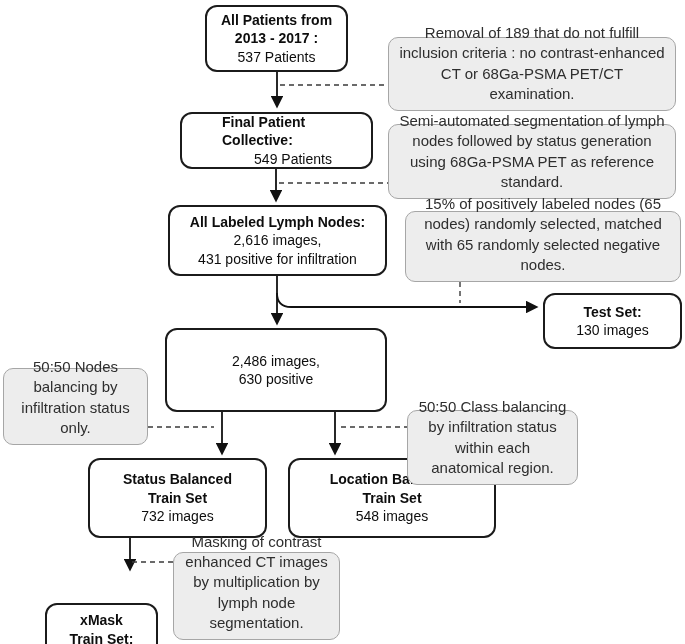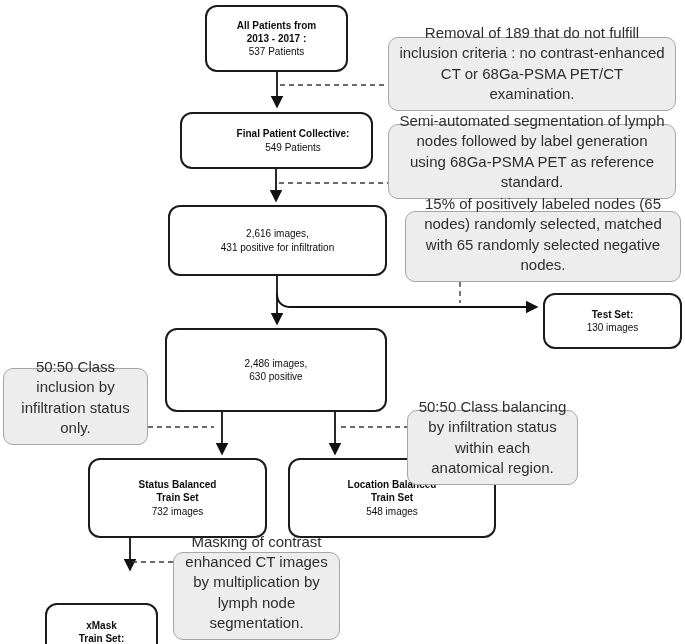--- a/index.html
+++ b/index.html
@@ -22,21 +22,21 @@
     z-index: 2;
     box-sizing: border-box;
     background: #ffffff;
     border: 2px solid #1b1b1b;
     border-radius: 12px;
     display: flex;
     flex-direction: column;
     justify-content: center;
     align-items: center;
     text-align: left;
-    font-size: 10px;
+    font-size: 14px;
     line-height: 1.32;
     color: #0d0d0d;
     padding: 4px 7px;
   }
   .node .hd { font-weight: 700; }
   .note {
     position: absolute;
     z-index: 2;
     box-sizing: border-box;
     background: #ededed;
@@ -105,20 +105,21 @@
     <div class="hd">2013 - 2017 :</div>
     <div>537 Patients</div>
   </div>
 
   <div class="node" id="box-final-collective">
     <div class="hd">Final Patient Collective:</div>
     <div>549 Patients</div>
   </div>
 
   <div class="node" id="box-labeled-nodes">
+    <div class="hd">All Labeled Lymph Nodes:</div>
     <div>2,616 images,</div>
     <div>431 positive for infiltration</div>
   </div>
 
   <div class="node" id="box-test-set">
     <div class="hd">Test Set:</div>
     <div>130 images</div>
   </div>
 
   <div class="node" id="box-nodes-test-removed">
@@ -142,29 +143,29 @@
     <div class="hd">xMask</div>
     <div class="hd">Train Set:</div>
     <div>732 images</div>
   </div>
 
   <div class="note" id="note-removal">
     <span>Removal of 189 that do not fulfill inclusion criteria : no contrast-enhanced CT or 68Ga-PSMA PET/CT examination.</span>
   </div>
 
   <div class="note" id="note-segmentation">
-    <span>Semi-automated segmentation of lymph nodes followed by label generation using 68Ga-PSMA PET as reference standard.</span>
+    <span>Semi-automated segmentation of lymph nodes followed by status generation using 68Ga-PSMA PET as reference standard.</span>
   </div>
 
   <div class="note" id="note-test-selection">
     <span>15% of positively labeled nodes (65 nodes) randomly selected, matched with 65 randomly selected negative nodes.</span>
   </div>
 
   <div class="note" id="note-balancing-status">
-    <span>50:50 Class inclusion by infiltration status only.</span>
+    <span>50:50 Nodes balancing by infiltration status only.</span>
   </div>
 
   <div class="note" id="note-balancing-region">
     <span>50:50 Class balancing by infiltration status within each anatomical region.</span>
   </div>
 
   <div class="note" id="note-masking">
     <span>Masking of contrast enhanced CT images by multiplication by lymph node segmentation.</span>
   </div>
 

